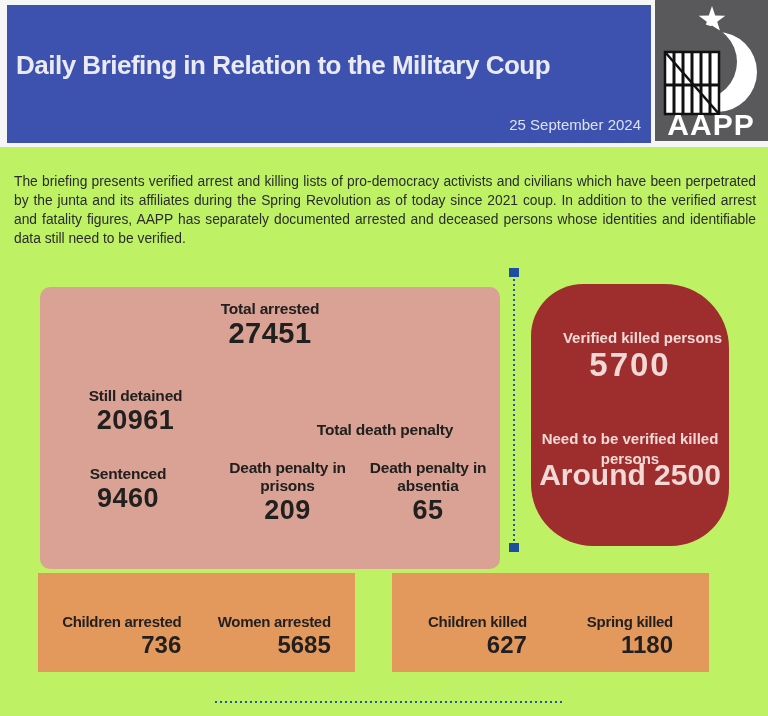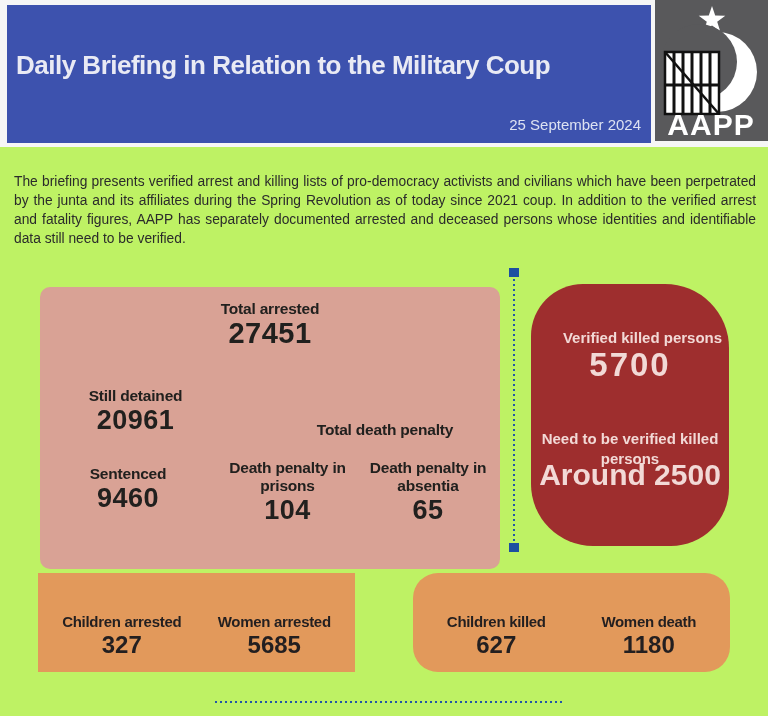--- a/index.html
+++ b/index.html
@@ -64,22 +64,22 @@
   .k-verified-val { top:62px; font-size:33px; letter-spacing:2px; }
   .k-unverified-lbl { top:145px; padding:0 6px; }
   .k-unverified-val { top:174px; font-size:30px; }
 
   
   .orange-panel {
     position:absolute; top:573px; width:317px; height:99px; background:#e2995b;
     display:flex; align-items:center; justify-content:space-around; padding:0 6px;
   }
   .orange-panel.left { left:38px; }
-  .orange-panel.right { left:413px;border-radius:25px; }
-  .o-stat { text-align:center; color:#231f20;margin-top:28px; }
+  .orange-panel.right { left:392px; }
+  .o-stat { text-align:right; color:#231f20;margin-top:28px; }
   .o-stat .lbl { font-size:15px; font-weight:bold; letter-spacing:-0.3px; }
   .o-stat .val { font-size:24px; font-weight:bold; line-height:30px; }
 
   
   .hline {
     position:absolute; left:215px; top:701px; width:348px; height:2px;
     background:repeating-linear-gradient(90deg, #2356a8 0 2px, rgba(0,0,0,0) 2px 5px);
   }
 </style>
 </head>
@@ -130,21 +130,21 @@
     </div>
     <div class="stat stat-tdp">
       <div class="lbl">Total death penalty</div>
     </div>
     <div class="stat stat-sent">
       <div class="lbl">Sentenced</div>
       <div class="val">9460</div>
     </div>
     <div class="stat stat-dpp">
       <div class="lbl">Death penalty in prisons</div>
-      <div class="val">104</div>
+      <div class="val">209</div>
     </div>
     <div class="stat stat-dpa">
       <div class="lbl">Death penalty in absentia</div>
       <div class="val">65</div>
     </div>
   </div>
 
   <div class="vsep">
     <div class="cap top"></div>
     <div class="line"></div>
@@ -154,34 +154,34 @@
   <div class="killed-panel">
     <div class="k-lbl k-verified-lbl">Verified killed persons</div>
     <div class="k-val k-verified-val">5700</div>
     <div class="k-lbl k-unverified-lbl">Need to be verified killed persons</div>
     <div class="k-val k-unverified-val">Around 2500</div>
   </div>
 
   <div class="orange-panel left">
     <div class="o-stat">
       <div class="lbl">Children arrested</div>
-      <div class="val">327</div>
+      <div class="val">736</div>
     </div>
     <div class="o-stat">
       <div class="lbl">Women arrested</div>
       <div class="val">5685</div>
     </div>
   </div>
 
   <div class="orange-panel right">
     <div class="o-stat">
       <div class="lbl">Children killed</div>
       <div class="val">627</div>
     </div>
     <div class="o-stat">
-      <div class="lbl">Women death</div>
+      <div class="lbl">Spring killed</div>
       <div class="val">1180</div>
     </div>
   </div>
 
   <div class="hline"></div>
 
 </div>
 
 </body></html>

